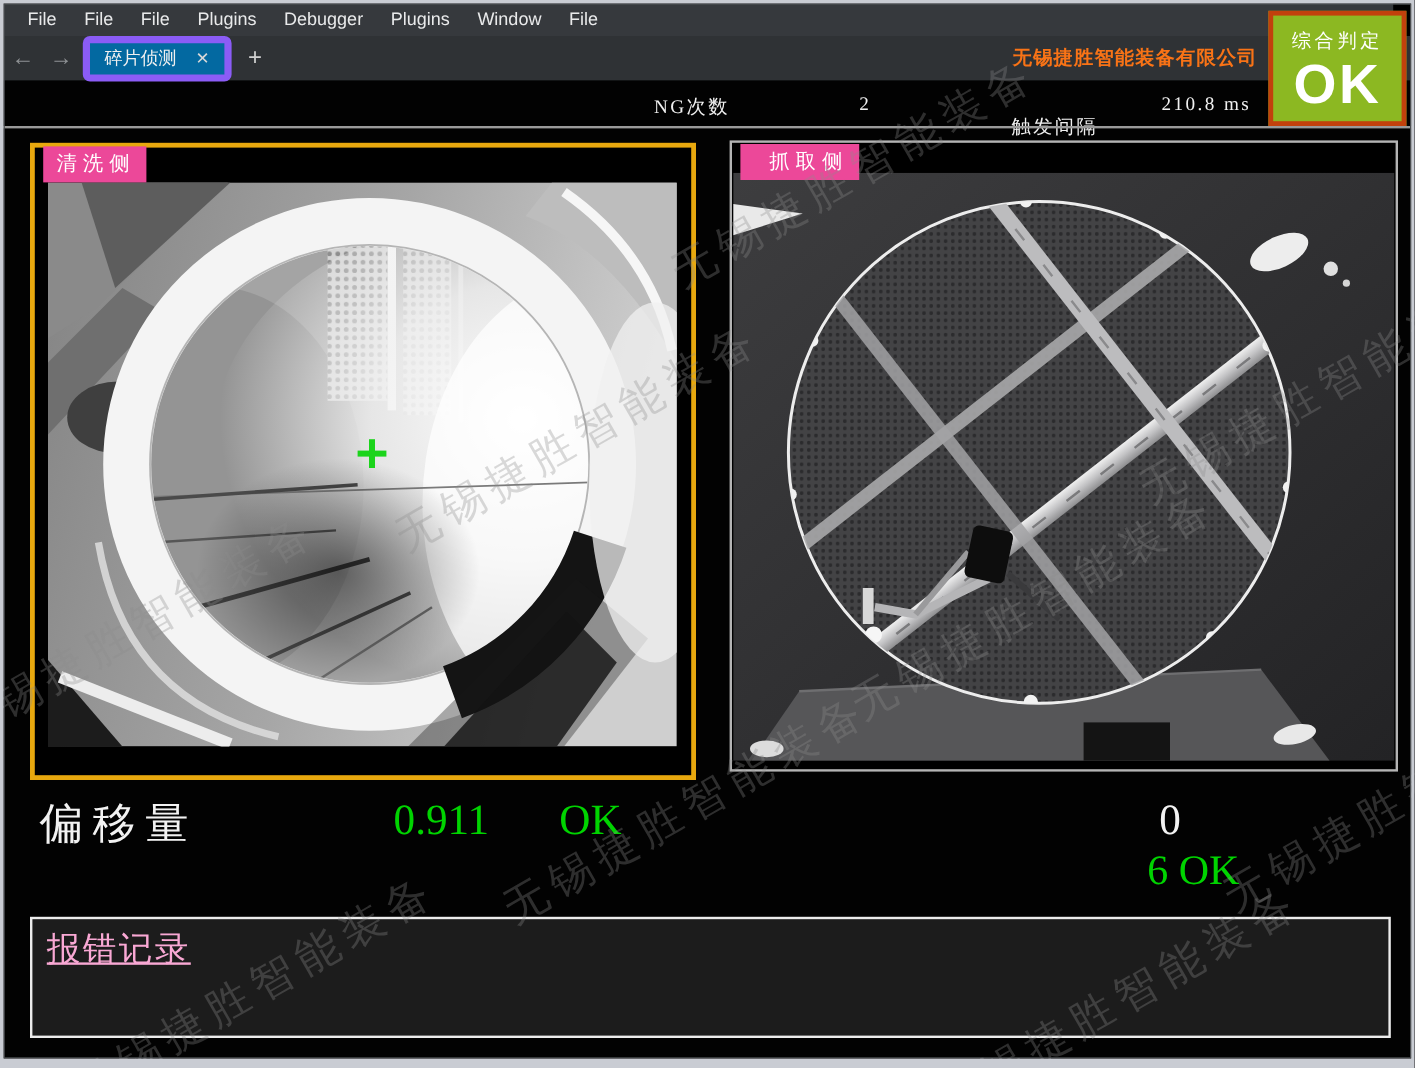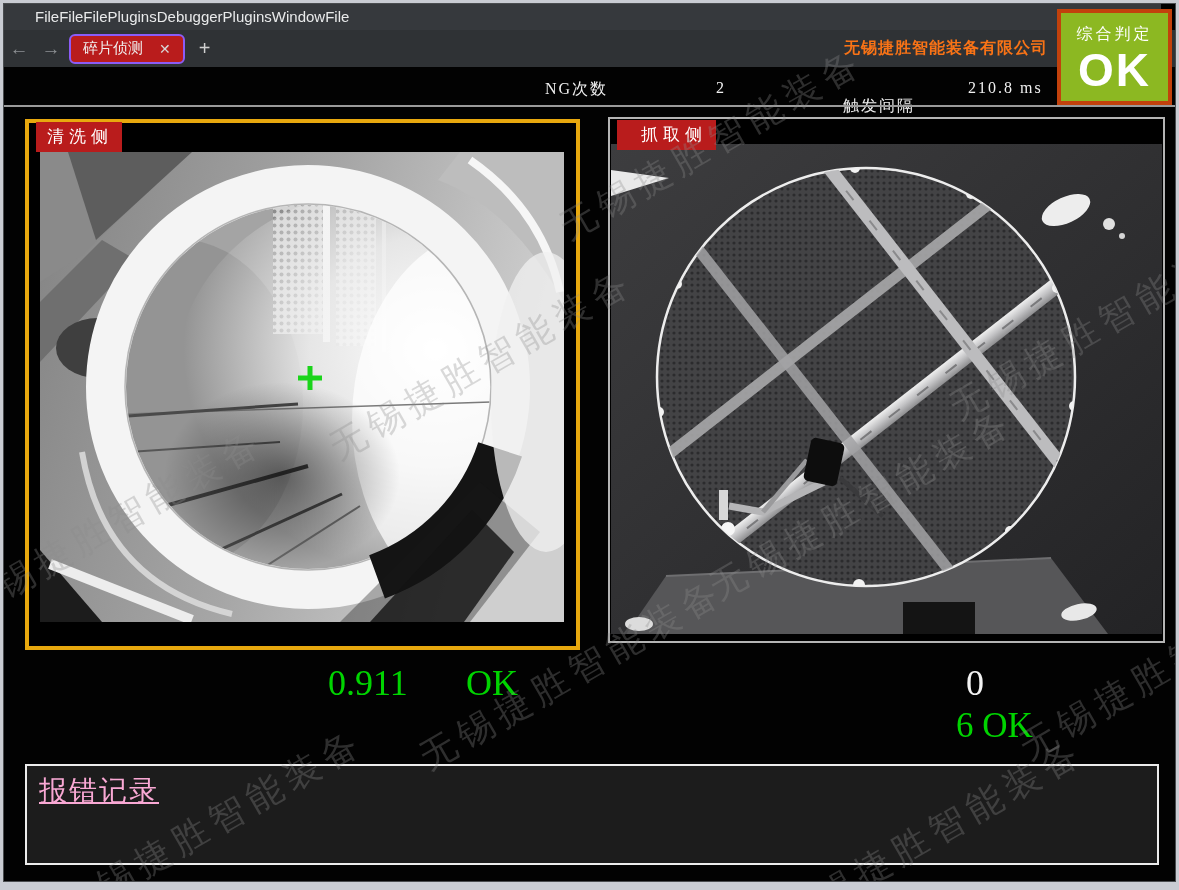--- a/index.html
+++ b/index.html
@@ -2,47 +2,47 @@
 <html><head>
 <meta charset="utf-8">
 <style>
   html,body{margin:0;padding:0;background:#555;}
   .screen{position:relative;width:1179px;height:890px;background:#000;overflow:hidden;
           font-family:"Liberation Sans","DejaVu Sans",sans-serif;}
   
   .frame{position:absolute;inset:0;border:3px solid #c9ccd3;border-bottom-width:8px;
          box-shadow:inset 0 0 0 1px #4a4d50;pointer-events:none;z-index:50;}
   .menubar{position:absolute;left:3px;top:3px;right:18px;height:27px;background:#36393d;
-           display:flex;align-items:center;padding-left:32px;z-index:2;}
+           display:flex;align-items:center;gap:23px;padding-left:20px;z-index:2;}
   .menubar span{color:#e9eaeb;font-size:15px;cursor:default;}
   .tabbar{position:absolute;left:3px;top:30px;right:3px;height:37px;background:#2f3235;
           display:flex;align-items:center;z-index:2;}
   .navarrow{color:#8f9295;font-size:19px;width:32px;text-align:center;}
-  .tab{display:flex;align-items:center;gap:16px;background:#b91c1c;border:2px solid #8b5cf6;
+  .tab{display:flex;align-items:center;gap:16px;background:#0369a1;border:6px solid #8b5cf6;
        border-radius:6px;height:26px;padding:0 12px;margin-left:2px;color:#f0f0f0;font-size:15px;}
   .tab .close{color:#d8d8d8;font-size:14px;}
   .newtab{color:#d0d0d0;font-size:20px;margin-left:14px;}
   .company{margin-left:auto;margin-right:128px;color:#f97316;font-size:16px;font-weight:600;letter-spacing:1px;}
   .main{position:absolute;left:3px;top:67px;right:3px;bottom:8px;background:#020202;z-index:1;}
   
   .cjk-serif{font-family:Liberation Serif, serif;}
   .stat{position:absolute;color:#f0f0f0;font-size:16px;letter-spacing:2px;z-index:3;}
   .sep{position:absolute;left:3px;right:3px;top:105px;height:2px;background:#9a9a9a;z-index:3;}
   
   .badge{position:absolute;left:1057px;top:9px;width:115px;height:96px;background:#8cb822;
          border:4px solid #c2410c;box-sizing:border-box;z-index:10;display:flex;flex-direction:column;
          align-items:center;justify-content:flex-start;}
   .badge .jlabel{color:#fff;font-size:16px;letter-spacing:3px;margin-top:11px;}
   .badge .jval{color:#fff;font-size:46px;font-weight:bold;letter-spacing:2px;line-height:1.0;margin-top:2px;}
   
   .panelL{position:absolute;left:25px;top:119px;width:555px;height:531px;box-sizing:border-box;
           border:4px solid #e8a80e;background:#000;z-index:2;}
   .panelR{position:absolute;left:608px;top:117px;width:557px;height:526px;box-sizing:border-box;
           border:2px solid #b4b4b4;background:#000;z-index:2;}
-  .viewlabel{position:absolute;background:#b91c1c;color:#fff;font-size:17px;letter-spacing:5px;
+  .viewlabel{position:absolute;background:#ec4899;color:#fff;font-size:17px;letter-spacing:5px;
              padding:3px 9px 4px 11px;z-index:6;}
   .photo{position:absolute;z-index:3;display:block;}
   
   .metric{position:absolute;font-size:36px;z-index:3;}
   .mwhite{color:#f2f2f2;}
   .mgreen{color:#00d400;}
   
   .errlog{position:absolute;left:25px;top:764px;width:1134px;height:101px;box-sizing:border-box;
           border:2px solid #ececec;background:#1c1c1c;z-index:3;}
   .errlog .title{color:#f9a8d4;font-size:28px;letter-spacing:2px;margin:6px 0 0 12px;text-decoration:underline;}
@@ -223,20 +223,21 @@
       <g>
         <path d="M213,338 L152,368 L118,362" stroke="#b5b5b7" stroke-width="7" fill="none"></path>
         <path d="M152,368 L196,316" stroke="#9a9a9c" stroke-width="5" fill="none"></path>
         <rect x="108" y="346" width="9" height="30" fill="#d8d8d8"></rect>
         <rect x="196" y="296" width="34" height="44" rx="5" fill="#0d0d0d" transform="rotate(12 213 318)"></rect>
         <path d="M229,334 L272,372" stroke="#3a3a3c" stroke-width="5"></path>
       </g>
     </g>
   </svg>
 
+  <span class="metric mwhite cjk-serif" style="left:33px;top:662px;letter-spacing:8px;">偏移量</span>
   <span class="metric mgreen cjk-serif" style="left:328px;top:662px;">0.911</span>
   <span class="metric mgreen cjk-serif" style="left:466px;top:662px;">OK</span>
   <span class="metric mwhite cjk-serif" style="left:966px;top:662px;">0</span>
   <span class="metric mgreen cjk-serif" style="left:956px;top:706px;font-size:35px;">6 OK</span>
 
   <div class="errlog">
     <div class="title">报错记录</div>
   </div>
 
   <div class="wm">

